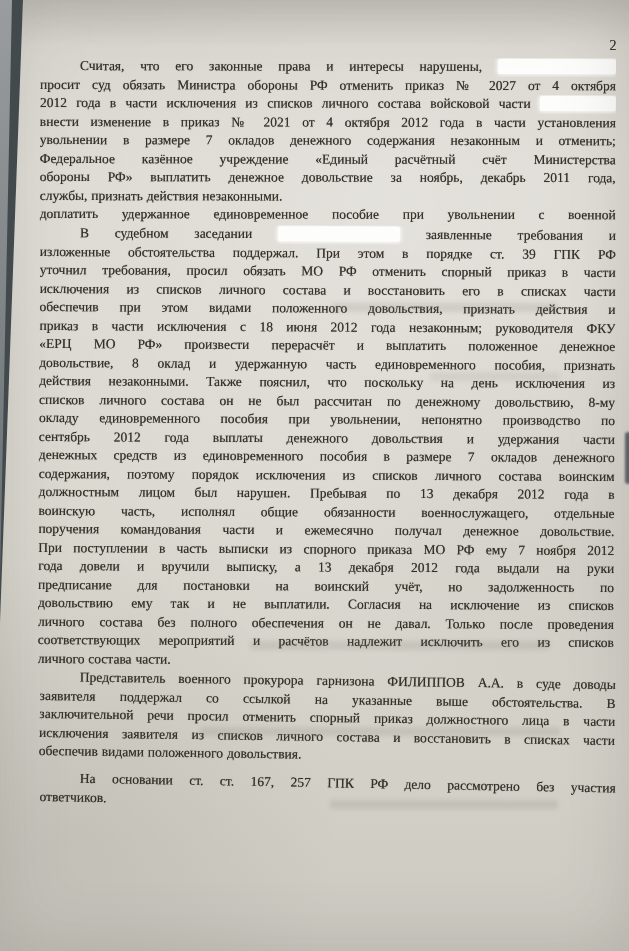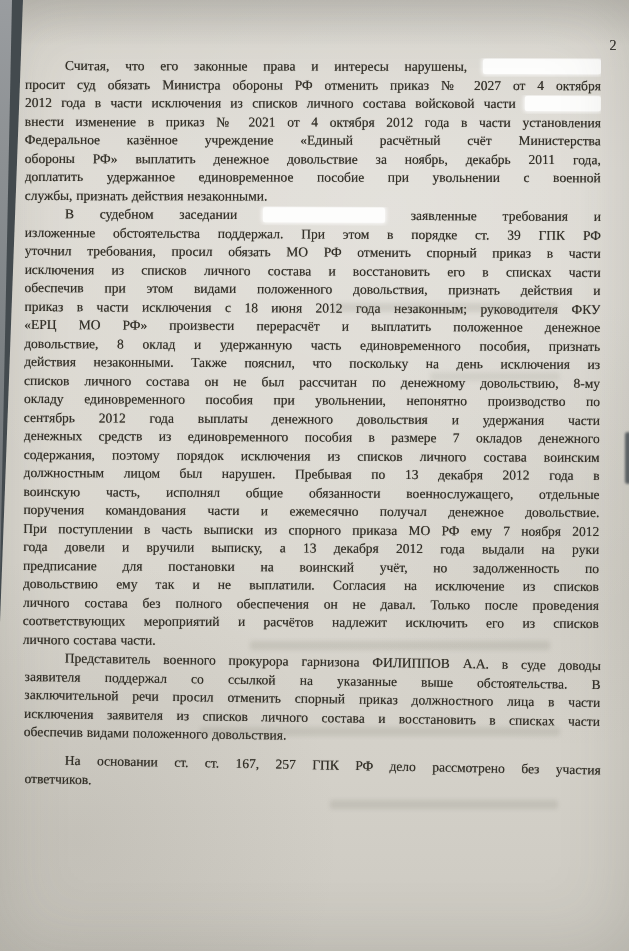--- a/index.html
+++ b/index.html
@@ -32,21 +32,21 @@
   .right-edge-notch{
     position:absolute;right:-2px;top:432px;width:6px;height:52px;
     background:#5d6265;border-radius:4px;filter:blur(1.2px);
   }
   .page-number{
     position:absolute;top:38px;right:12px;
     font-size:14px;color:#3b3935;letter-spacing:.5px;
     text-shadow:0 0 .6px rgba(59,57,53,.8);
   }
   .text-block{
-    position:absolute;left:25px;top:57px;width:576px;
+    position:absolute;left:40px;top:57px;width:576px;
     font-size:13.5px;line-height:18.5px;color:#343129;
     text-shadow:0 0 .7px rgba(52,49,41,.75);
     word-spacing:.5px;
   }
   .para{transform-origin:0 0;}
   .para-1{transform:rotate(.12deg);}
   .para-2{transform:rotate(.3deg);}
   .para-3{transform:rotate(.8deg);}
   .para-4{transform:rotate(1.05deg);margin-top:9px;}
   .line{
@@ -74,24 +74,25 @@
 <div class="photo">
   <div class="paper-shadow"></div>
   <div class="paper">
     <div class="page-number">2</div>
     <div class="text-block" id="text-block">
         <div class="para para-1">
           <div class="line first">Считая, что его законные права и интересы нарушены, <span class="redaction" style="width: 118px; height: 15px;"></span></div>
           <div class="line">просит суд обязать Министра обороны РФ отменить приказ № 2027 от 4 октября</div>
           <div class="line">2012 года в части исключения из списков личного состава войсковой части <span class="redaction" style="width: 76px; height: 15px;"></span></div>
           <div class="line">внести изменение в приказ № 2021 от 4 октября 2012 года в части установления</div>
+          <div class="line">увольнении в размере 7 окладов денежного содержания незаконным и отменить;</div>
           <div class="line">Федеральное казённое учреждение «Единый расчётный счёт Министерства</div>
           <div class="line">обороны РФ» выплатить денежное довольствие за ноябрь, декабрь 2011 года,</div>
+          <div class="line last">службы, признать действия незаконными.</div>
           <div class="line">доплатить удержанное единовременное пособие при увольнении с военной</div>
-          <div class="line last">службы, признать действия незаконными.</div>
         </div>
         <div class="para para-2">
           <div class="line first">В судебном заседании <span class="redaction" style="width: 122px; height: 15px;"></span> заявленные требования и</div>
           <div class="line">изложенные обстоятельства поддержал. При этом в порядке ст. 39 ГПК РФ</div>
           <div class="line">уточнил требования, просил обязать МО РФ отменить спорный приказ в части</div>
           <div class="line">исключения из списков личного состава и восстановить его в списках части</div>
           <div class="line">обеспечив при этом видами положенного довольствия, признать действия и</div>
           <div class="line">приказ в части исключения с 18 июня 2012 года незаконным; руководителя ФКУ</div>
           <div class="line">«ЕРЦ МО РФ» произвести перерасчёт и выплатить положенное денежное</div>
           <div class="line">довольствие, 8 оклад и удержанную часть единовременного пособия, признать</div>

